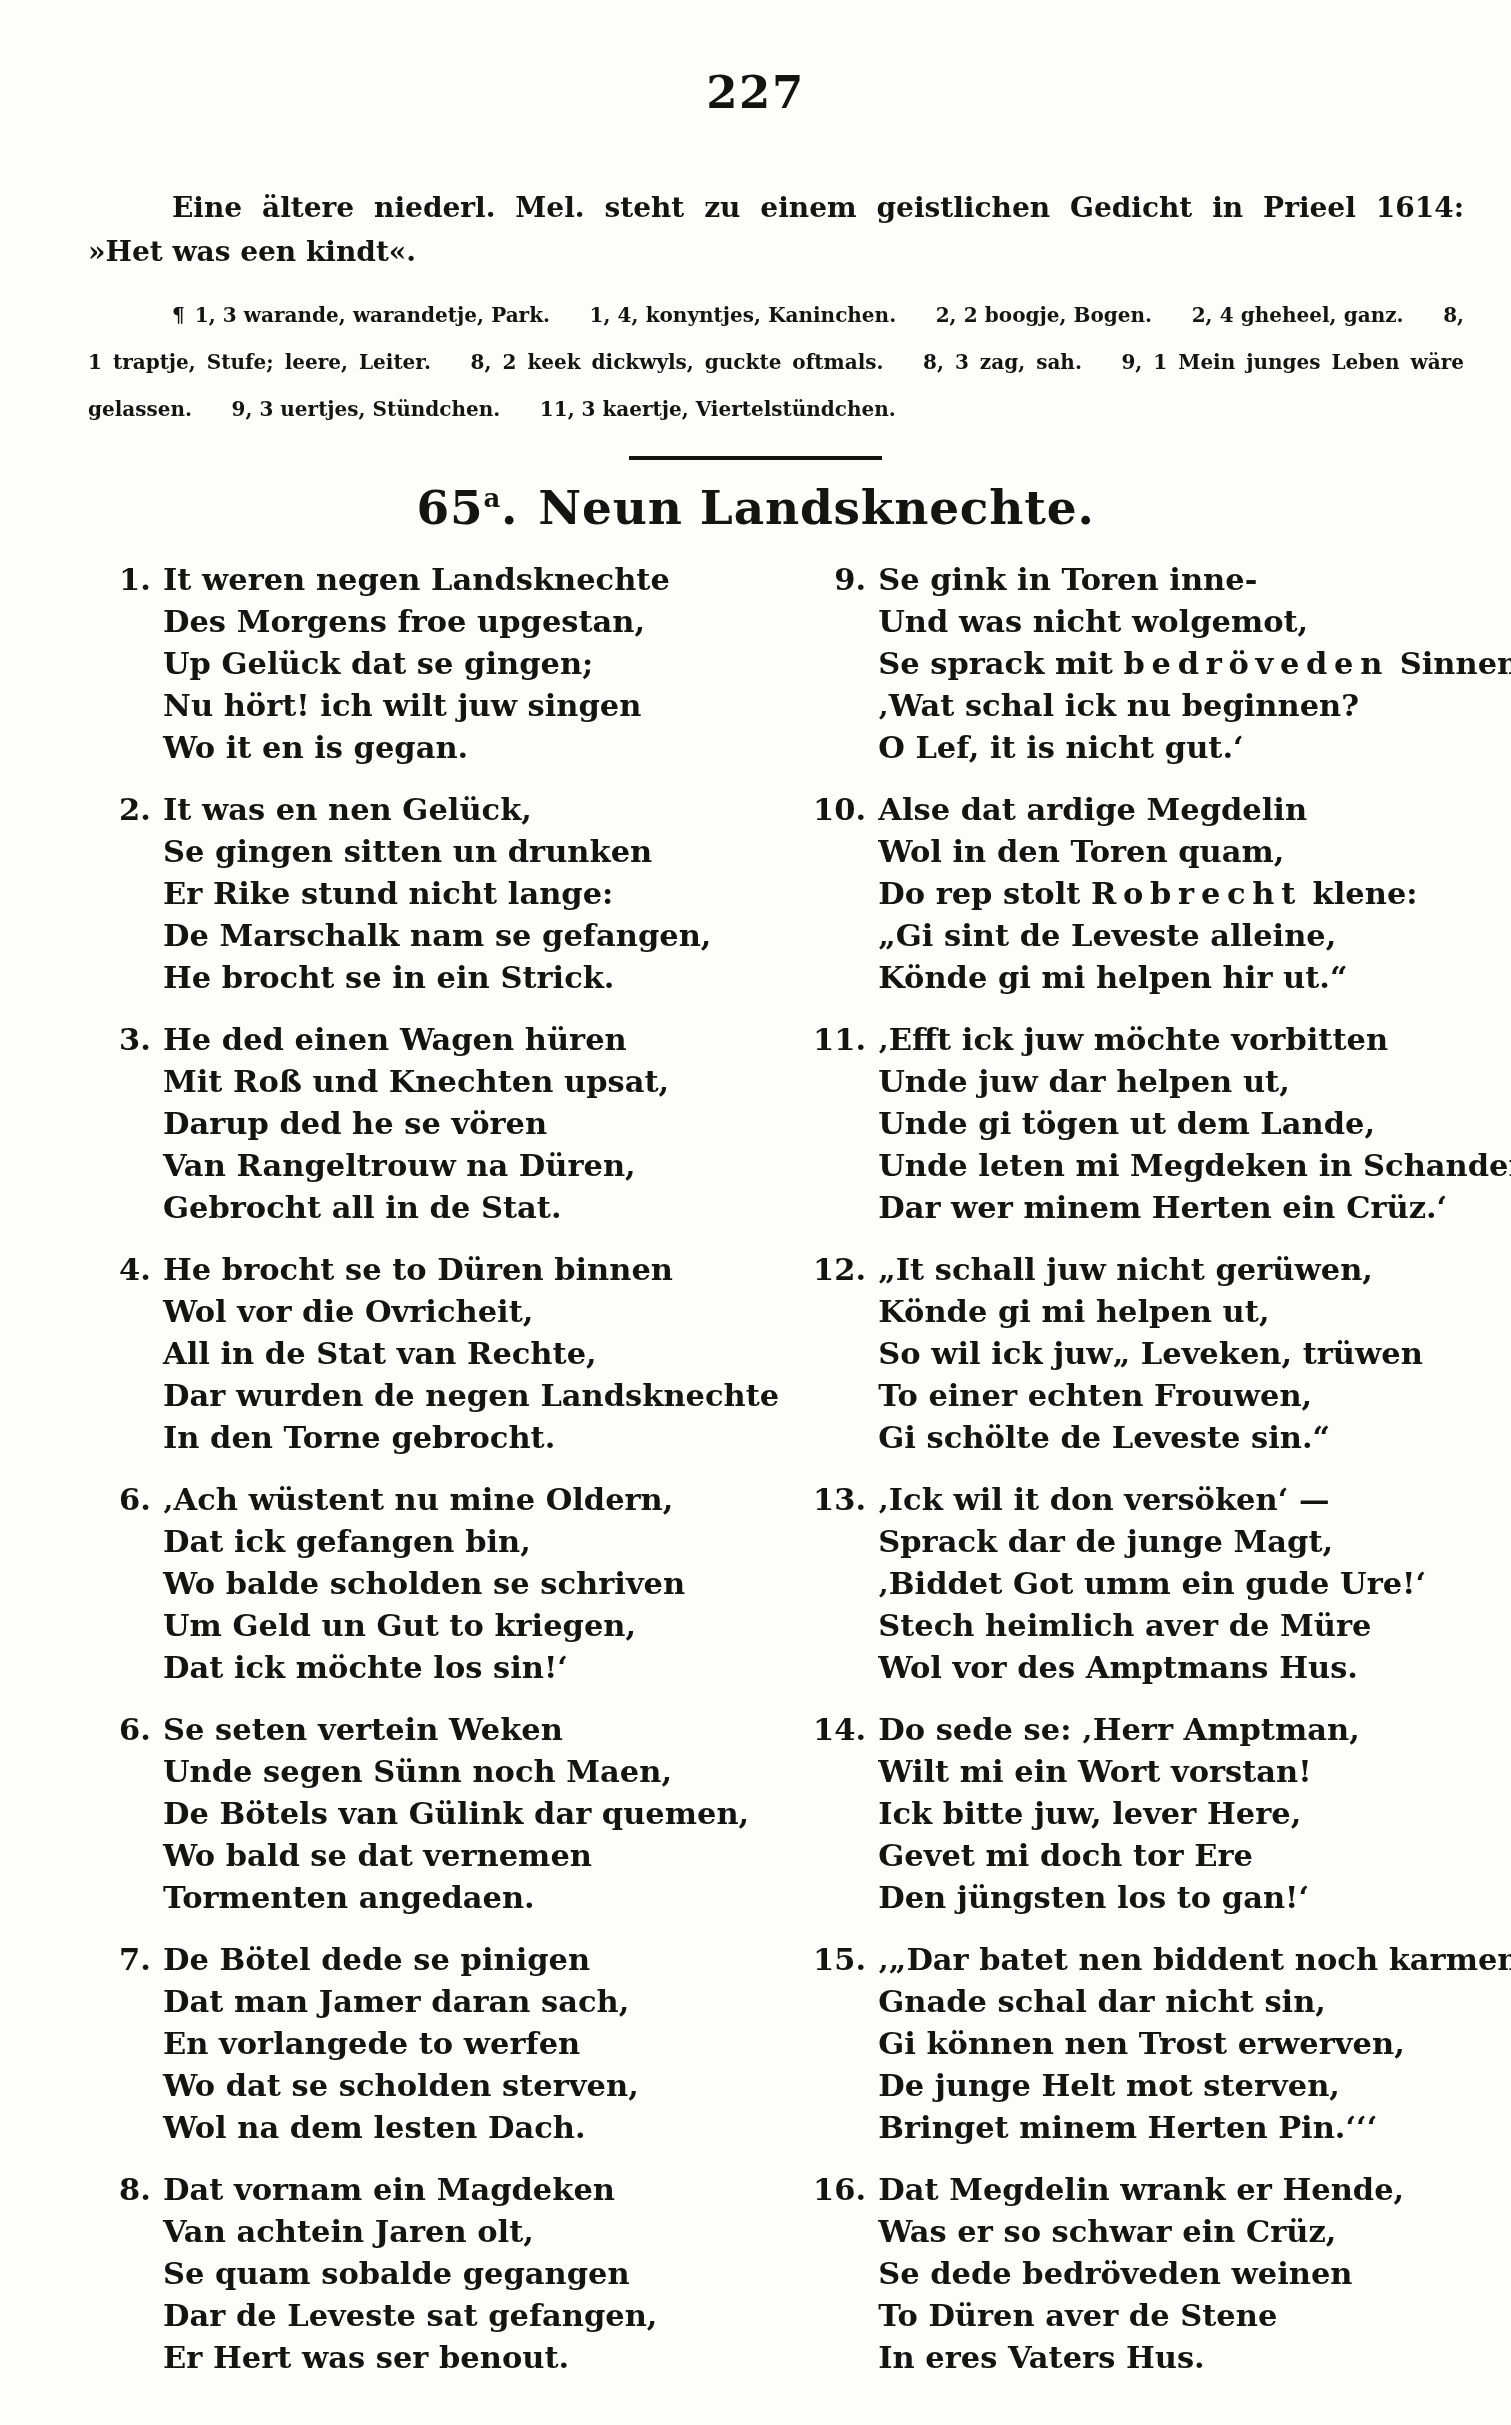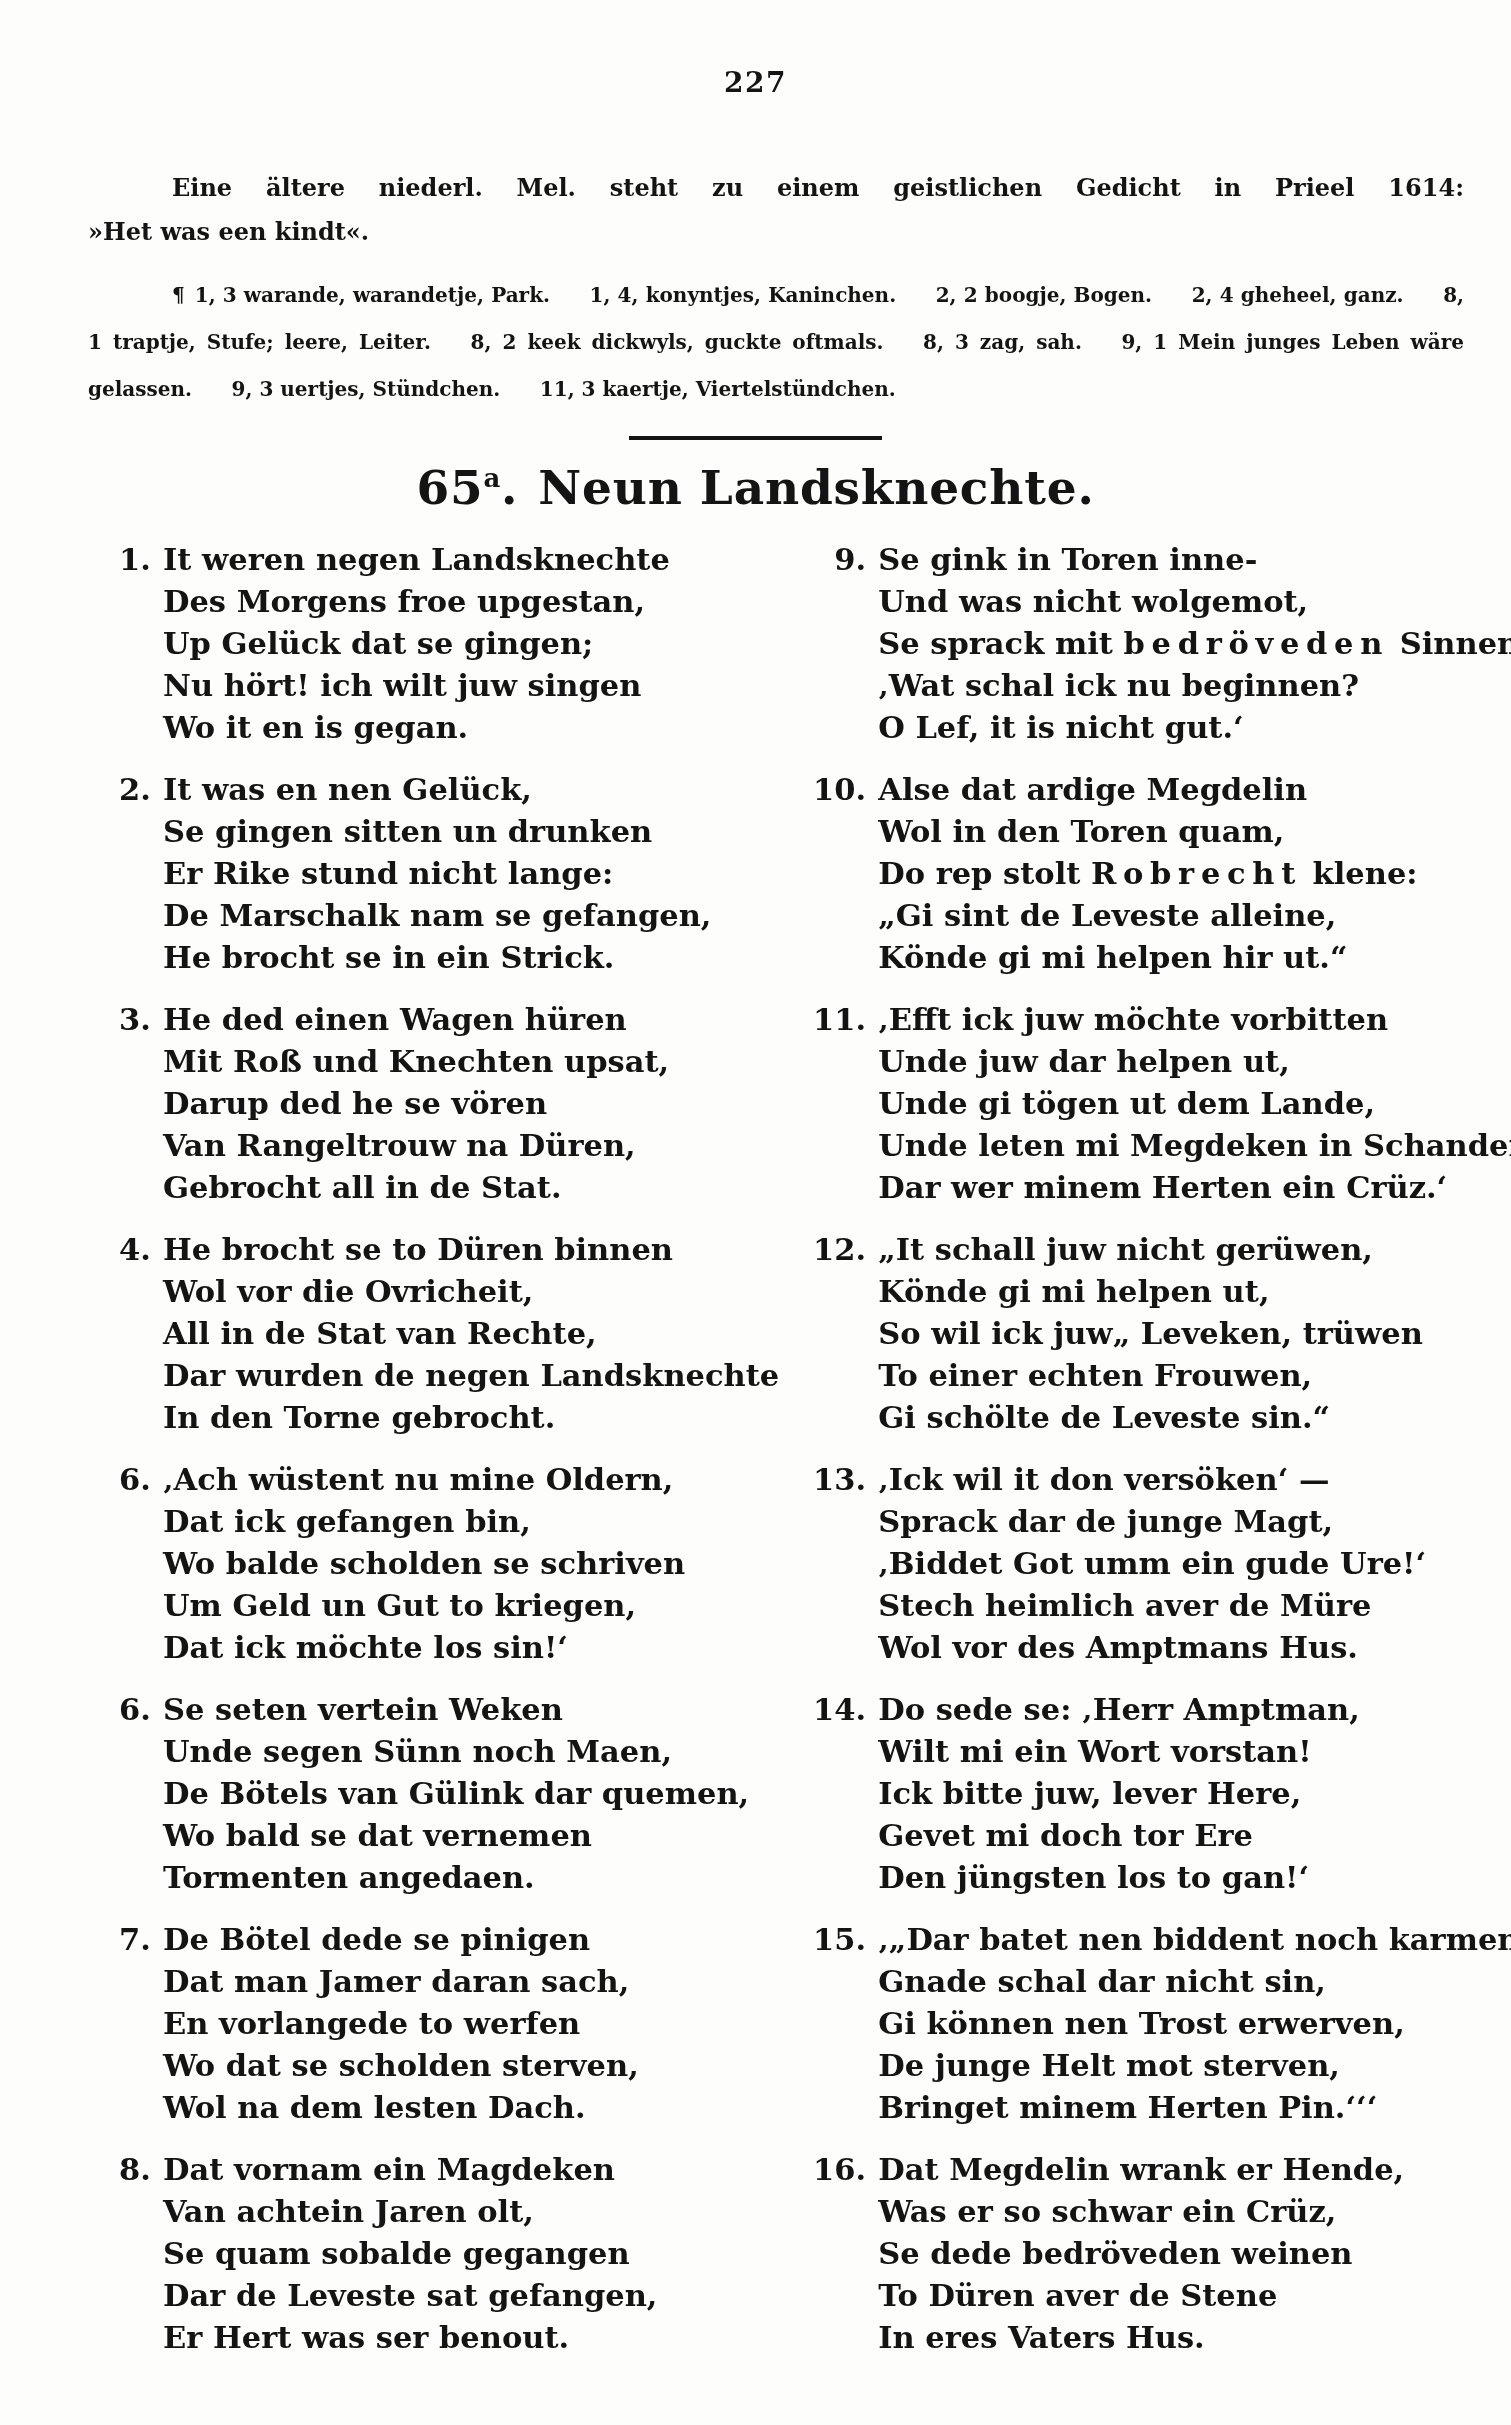--- a/index.html
+++ b/index.html
@@ -12,26 +12,26 @@
     overflow:hidden;
     position:relative;
   }
   .page{
     box-sizing:border-box;
     width:100%;height:100%;
     padding-top:66px;
   }
   .pagenum{
     text-align:center;
-    font-size:28px;
+    font-size:45px;
     letter-spacing:1.5px;
   }
   .headnote{
     margin:67px 47px 0 88px;
-    font-size:24px;
+    font-size:28px;
     line-height:44px;
   }
   .headnote .hn1{
     text-indent:84px;
     text-align:justify;
     text-align-last:justify;
   }
   .headnote .hn2{ text-align:left; }
   .glossary{
     margin:18.3px 47px 0 88px;

